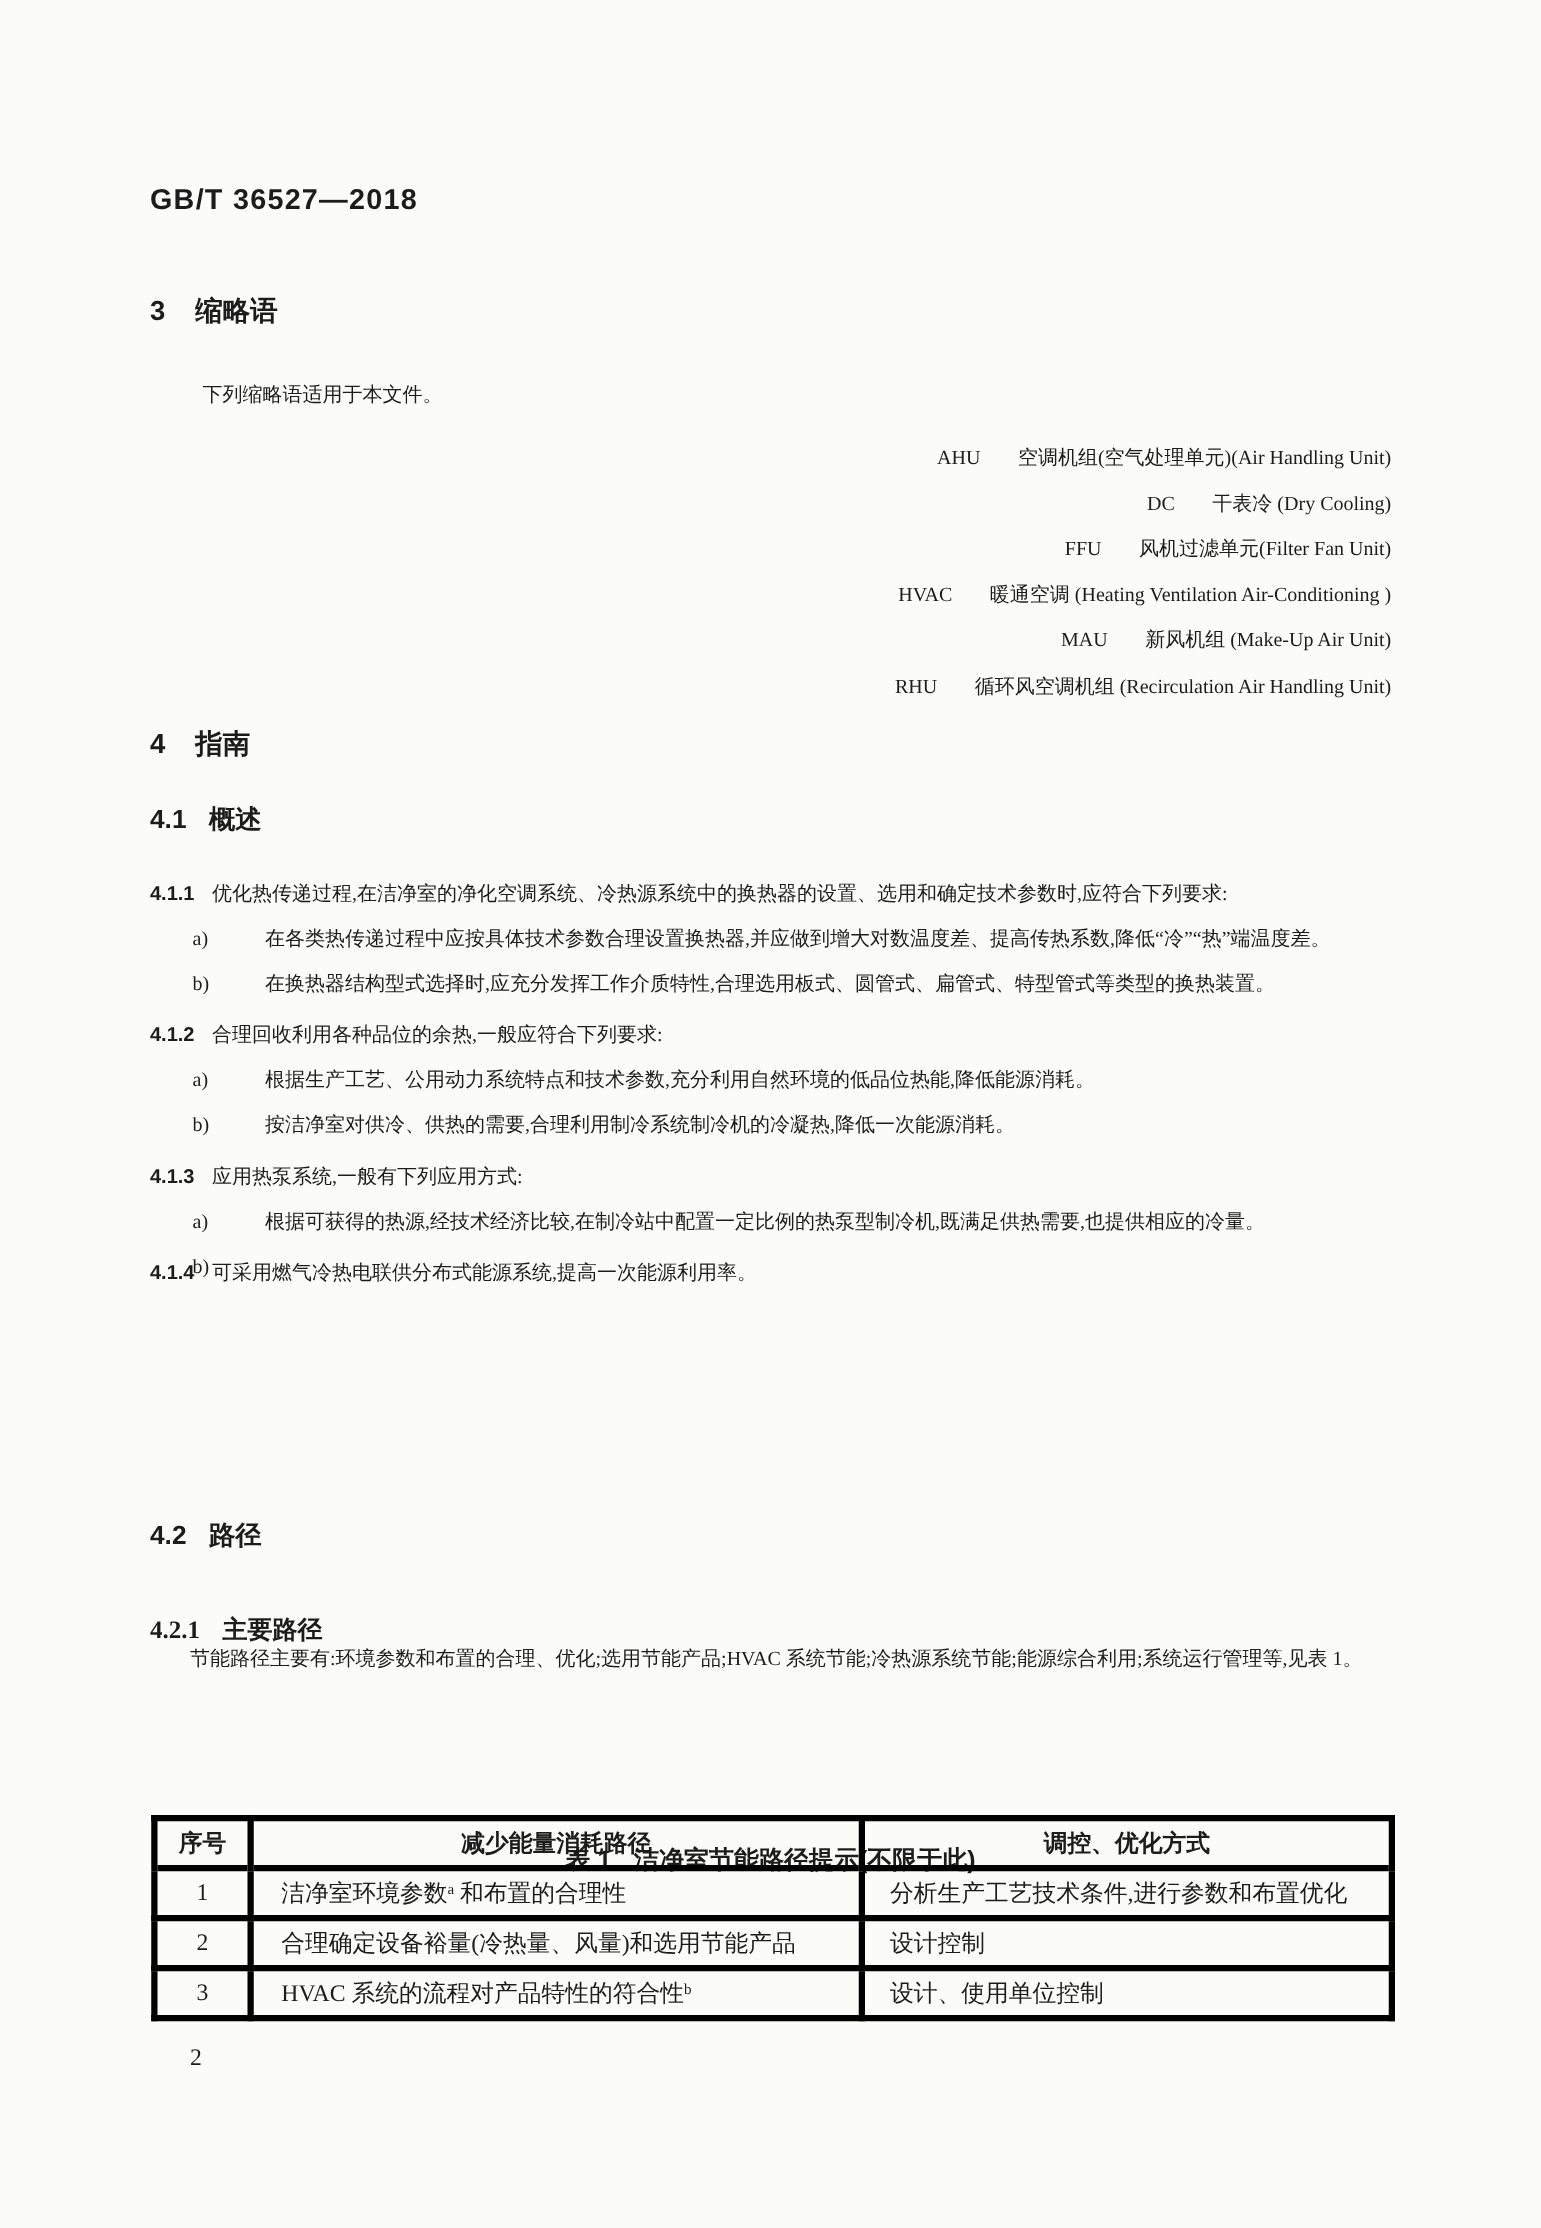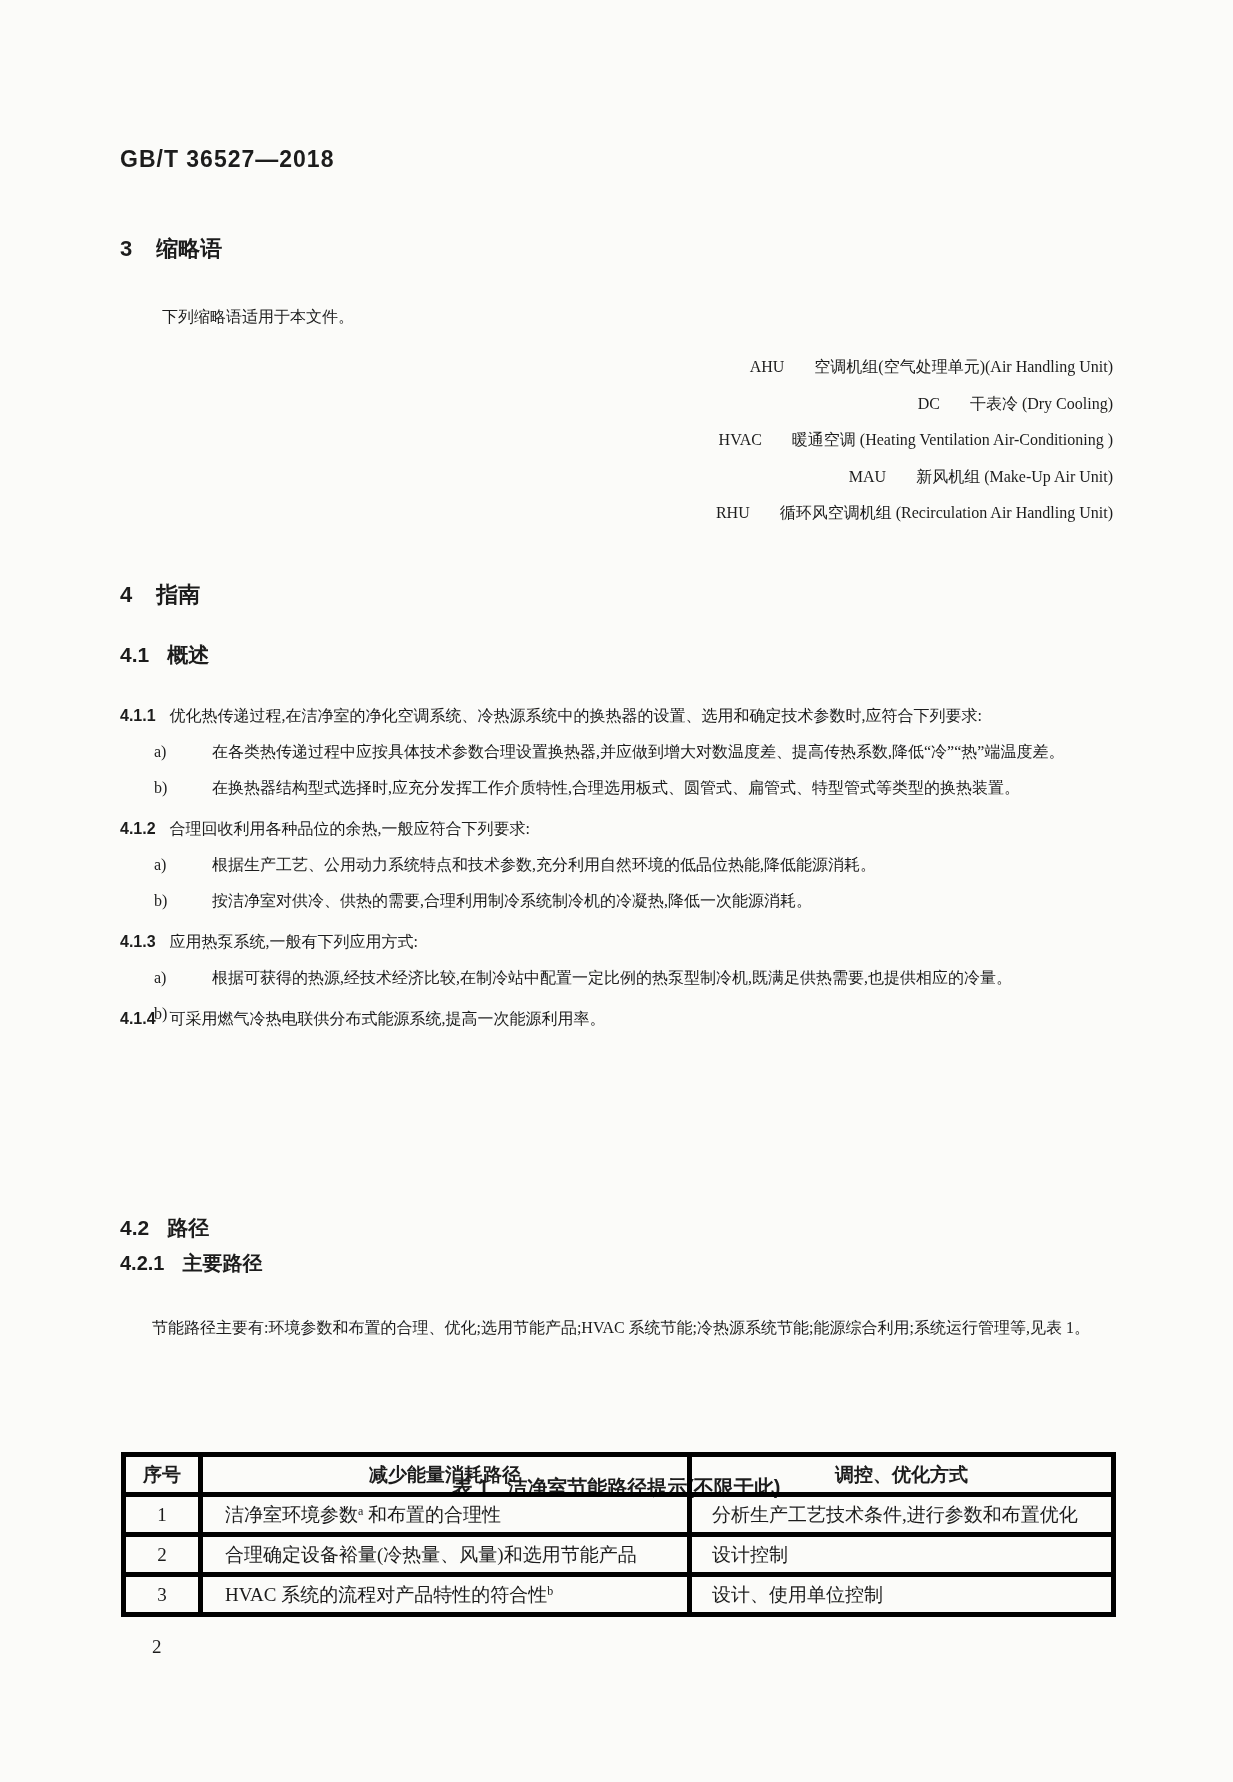--- a/index.html
+++ b/index.html
@@ -66,20 +66,23 @@
 <div class="abs body-text intro">下列缩略语适用于本文件。</div>
 
 <div class="abs body-text abbr-list">
   <div class="abbr-row">
     <span class="abbr-code">AHU</span><span>空调机组(空气处理单元)(Air Handling Unit)</span>
   </div>
   <div class="abbr-row">
     <span class="abbr-code">DC</span><span>干表冷 (Dry Cooling)</span>
   </div>
   <div class="abbr-row">
+    <span class="abbr-code">FFU</span><span>风机过滤单元(Filter Fan Unit)</span>
+  </div>
+  <div class="abbr-row">
     <span class="abbr-code">HVAC</span><span>暖通空调 (Heating Ventilation Air-Conditioning )</span>
   </div>
   <div class="abbr-row">
     <span class="abbr-code">MAU</span><span>新风机组 (Make-Up Air Unit)</span>
   </div>
   <div class="abbr-row">
     <span class="abbr-code">RHU</span><span>循环风空调机组 (Recirculation Air Handling Unit)</span>
   </div>
 </div>
 
@@ -125,21 +128,21 @@
 
   <div class="gap-top">
     <span class="clause-label">4.1.4</span><span>可采用燃气冷热电联供分布式能源系统,提高一次能源利用率。</span>
   </div>
 </div>
 
 <div class="abs hei h2" style="left:120px;top:1214px;">
   <span class="hnum2">4.2</span><span>路径</span>
 </div>
 
-<div class="abs hei h3" style="left:120px;top:1250px;">
+<div class="abs hei h3" style="left:120px;top:1290px;font-family:Liberation Serif, serif;">
   <span class="hnum2">4.2.1</span><span>主要路径</span>
 </div>
 
 <div class="abs body-text para-indent" style="left:120px;top:1310px;width:998px;">节能路径主要有:环境参数和布置的合理、优化;选用节能产品;HVAC 系统节能;冷热源系统节能;能源综合利用;系统运行管理等,见表 1。</div>
 
 <div class="abs hei tcap">
   <span class="cap-label">表 1</span><span>洁净室节能路径提示(不限于此)</span>
 </div>
 
 <div class="abs tbl-wrap">

